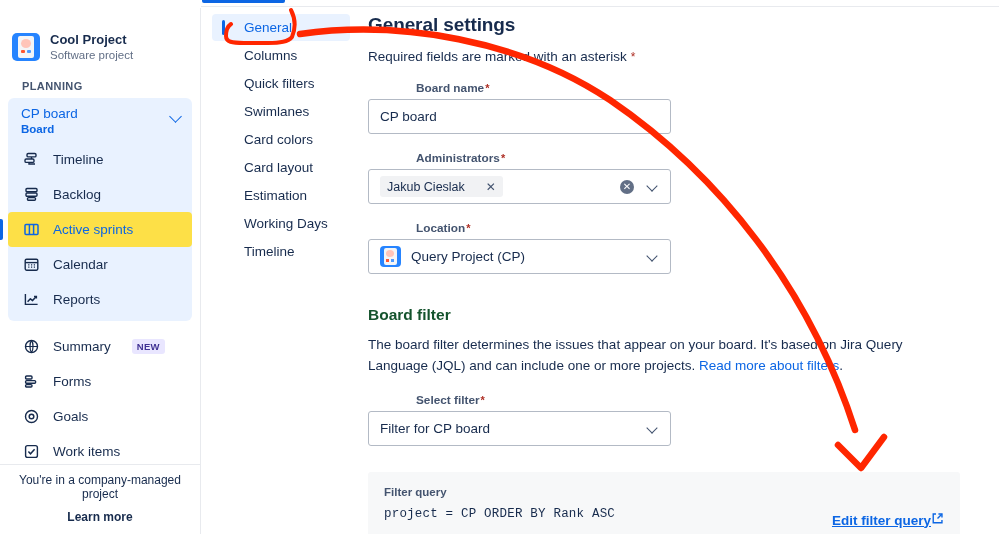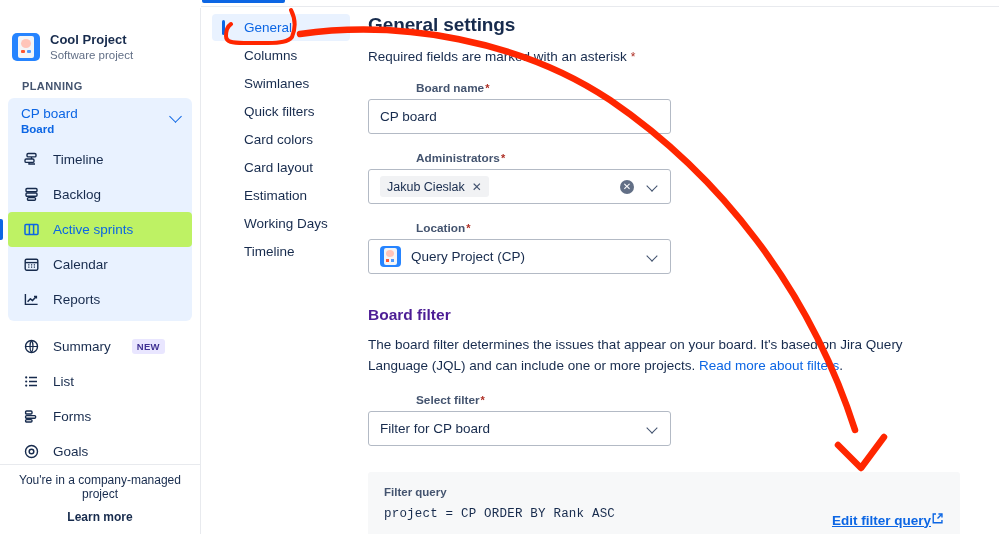--- a/index.html
+++ b/index.html
@@ -53,21 +53,21 @@
   .chev {
     position:absolute; right: 12px; top: 14px;
     width: 9px; height: 9px; border-right: 1.8px solid #0c66e4;
     border-bottom: 1.8px solid #0c66e4; transform: rotate(45deg);
   }
   .nav-item {
     position: relative; display:flex; align-items:center; gap: 13px;
     height: 35px; padding-left: 14px; margin: 0 0px;
     border-radius: 4px; color:#172b4d; font-size:13.5px;
   }
-  .nav-item.active { background:#bef264; color:#0c66e4; }
+  .nav-item.active { background:#fde047; color:#0c66e4; }
   .nav-item.active::before {
     content:""; position:absolute; left:-8px; top:7px;
     width:3px; height:21px; background:#0c66e4; border-radius:0 2px 2px 0;
   }
   .nav-ico { width: 18px; height: 18px; flex:none; display:flex; align-items:center; justify-content:center;}
   .nav-ico svg { display:block; }
 
   .free-list { padding: 8px 8px 0 8px; }
   .free-list .nav-item { padding-left: 14px; border-radius:4px;}
   .badge-new {
@@ -122,34 +122,34 @@
     border-right:1.7px solid #42526e; border-bottom:1.7px solid #42526e;
     transform: rotate(45deg);
   }
   .clear-ico {
     position:absolute; right:36px; top:10px; width:14px;height:14px;
     border-radius:50%; background:#626f86; color:#fff; font-size:10px;
     display:flex;align-items:center;justify-content:center; line-height:1;
   }
   .chip {
     background:#f1f2f4; border-radius:3px; height:21px;
-    display:flex; align-items:center; gap:7px; padding: 0 7px;
+    display:flex; align-items:center; gap:21px; padding: 0 7px;
     font-size:12.5px; color:#172b4d;
   }
   .chip .x { color:#42526e; font-size:12px; cursor:pointer; }
   .loc-avatar {
     width:21px;height:21px;border-radius:4px;background:#2684ff;position:relative;
     flex:none; margin-right:10px; overflow:hidden;
   }
   .loc-avatar .av-inner{position:absolute;left:4px;top:2px;width:13px;height:17px;background:#f4f5f7;border-radius:2px;}
   .loc-avatar .av-face{position:absolute;left:6px;top:4px;width:8px;height:7px;background:#ffc4b8;border-radius:50%;}
   .loc-avatar .av-d1{position:absolute;left:6px;top:13px;width:3px;height:2.5px;background:#ff5630;}
   .loc-avatar .av-d2{position:absolute;left:11px;top:13px;width:3px;height:2.5px;background:#4c9aff;}
 
-  .h2 { font-size:15.5px; font-weight:700; color:#4c1d95; margin-top:32px;}
+  .h2 { font-size:15.5px; font-weight:700; color:#14532d; margin-top:32px;}
   .para { font-size:13.5px; color:#172b4d; line-height:21px; margin-top:10px; width:560px;}
   .lnk { color:#0c66e4; text-decoration:none; }
 
   .query-panel {
     margin-top: 26px; width: 592px; background:#f7f8f9;
     border-radius:3px; padding: 14px 16px 16px 16px;
     display:flex; justify-content:space-between; align-items:flex-start;
   }
   .qp-label { font-size:11.5px; font-weight:700; color:#44546f;}
   .qp-code { font-family:"Liberation Mono", monospace; font-size:12.5px; color:#172b4d; margin-top:9px; letter-spacing:0.2px;}
@@ -250,31 +250,20 @@
               <circle cx="8.5" cy="8.5" r="6" fill="none" stroke="#172b4d" stroke-width="1.4"></circle>
               <path d="M2.5 8.5h12M8.5 2.5c2 2.2 2 9.8 0 12M8.5 2.5c-2 2.2-2 9.8 0 12" fill="none" stroke="#172b4d" stroke-width="1.2"></path>
             </svg>
         </span>
         <span>Summary</span>
         <span class="badge-new">NEW</span>
       </div>
       <div class="nav-item">
         <span class="nav-ico">
           <svg width="17" height="17" viewBox="0 0 17 17">
-              <path d="M6 4.4h8M6 8.5h8M6 12.6h8" stroke="#172b4d" stroke-width="1.5"></path>
-              <circle cx="3.2" cy="4.4" r="1.1" fill="#172b4d"></circle>
-              <circle cx="3.2" cy="8.5" r="1.1" fill="#172b4d"></circle>
-              <circle cx="3.2" cy="12.6" r="1.1" fill="#172b4d"></circle>
-            </svg>
-        </span>
-        <span>List</span>
-      </div>
-      <div class="nav-item">
-        <span class="nav-ico">
-          <svg width="17" height="17" viewBox="0 0 17 17">
               <rect x="2.6" y="3" width="6.4" height="3" rx="1" fill="none" stroke="#172b4d" stroke-width="1.4"></rect>
               <rect x="2.6" y="7.6" width="10" height="2.6" rx="1" fill="none" stroke="#172b4d" stroke-width="1.4"></rect>
               <rect x="2.6" y="11.6" width="6.4" height="2.4" rx="1" fill="none" stroke="#172b4d" stroke-width="1.4"></rect>
             </svg>
         </span>
         <span>Forms</span>
       </div>
       <div class="nav-item">
         <span class="nav-ico">
           <svg width="17" height="17" viewBox="0 0 17 17">
@@ -305,24 +294,24 @@
   <div class="tab-bar"></div>
 
   <div class="setnav">
     <div class="setnav-item selected">
       <span>General</span>
     </div>
     <div class="setnav-item">
       <span>Columns</span>
     </div>
     <div class="setnav-item">
+      <span>Quick filters</span>
+    </div>
+    <div class="setnav-item">
       <span>Swimlanes</span>
-    </div>
-    <div class="setnav-item">
-      <span>Quick filters</span>
     </div>
     <div class="setnav-item">
       <span>Card colors</span>
     </div>
     <div class="setnav-item">
       <span>Card layout</span>
     </div>
     <div class="setnav-item">
       <span>Estimation</span>
     </div>

